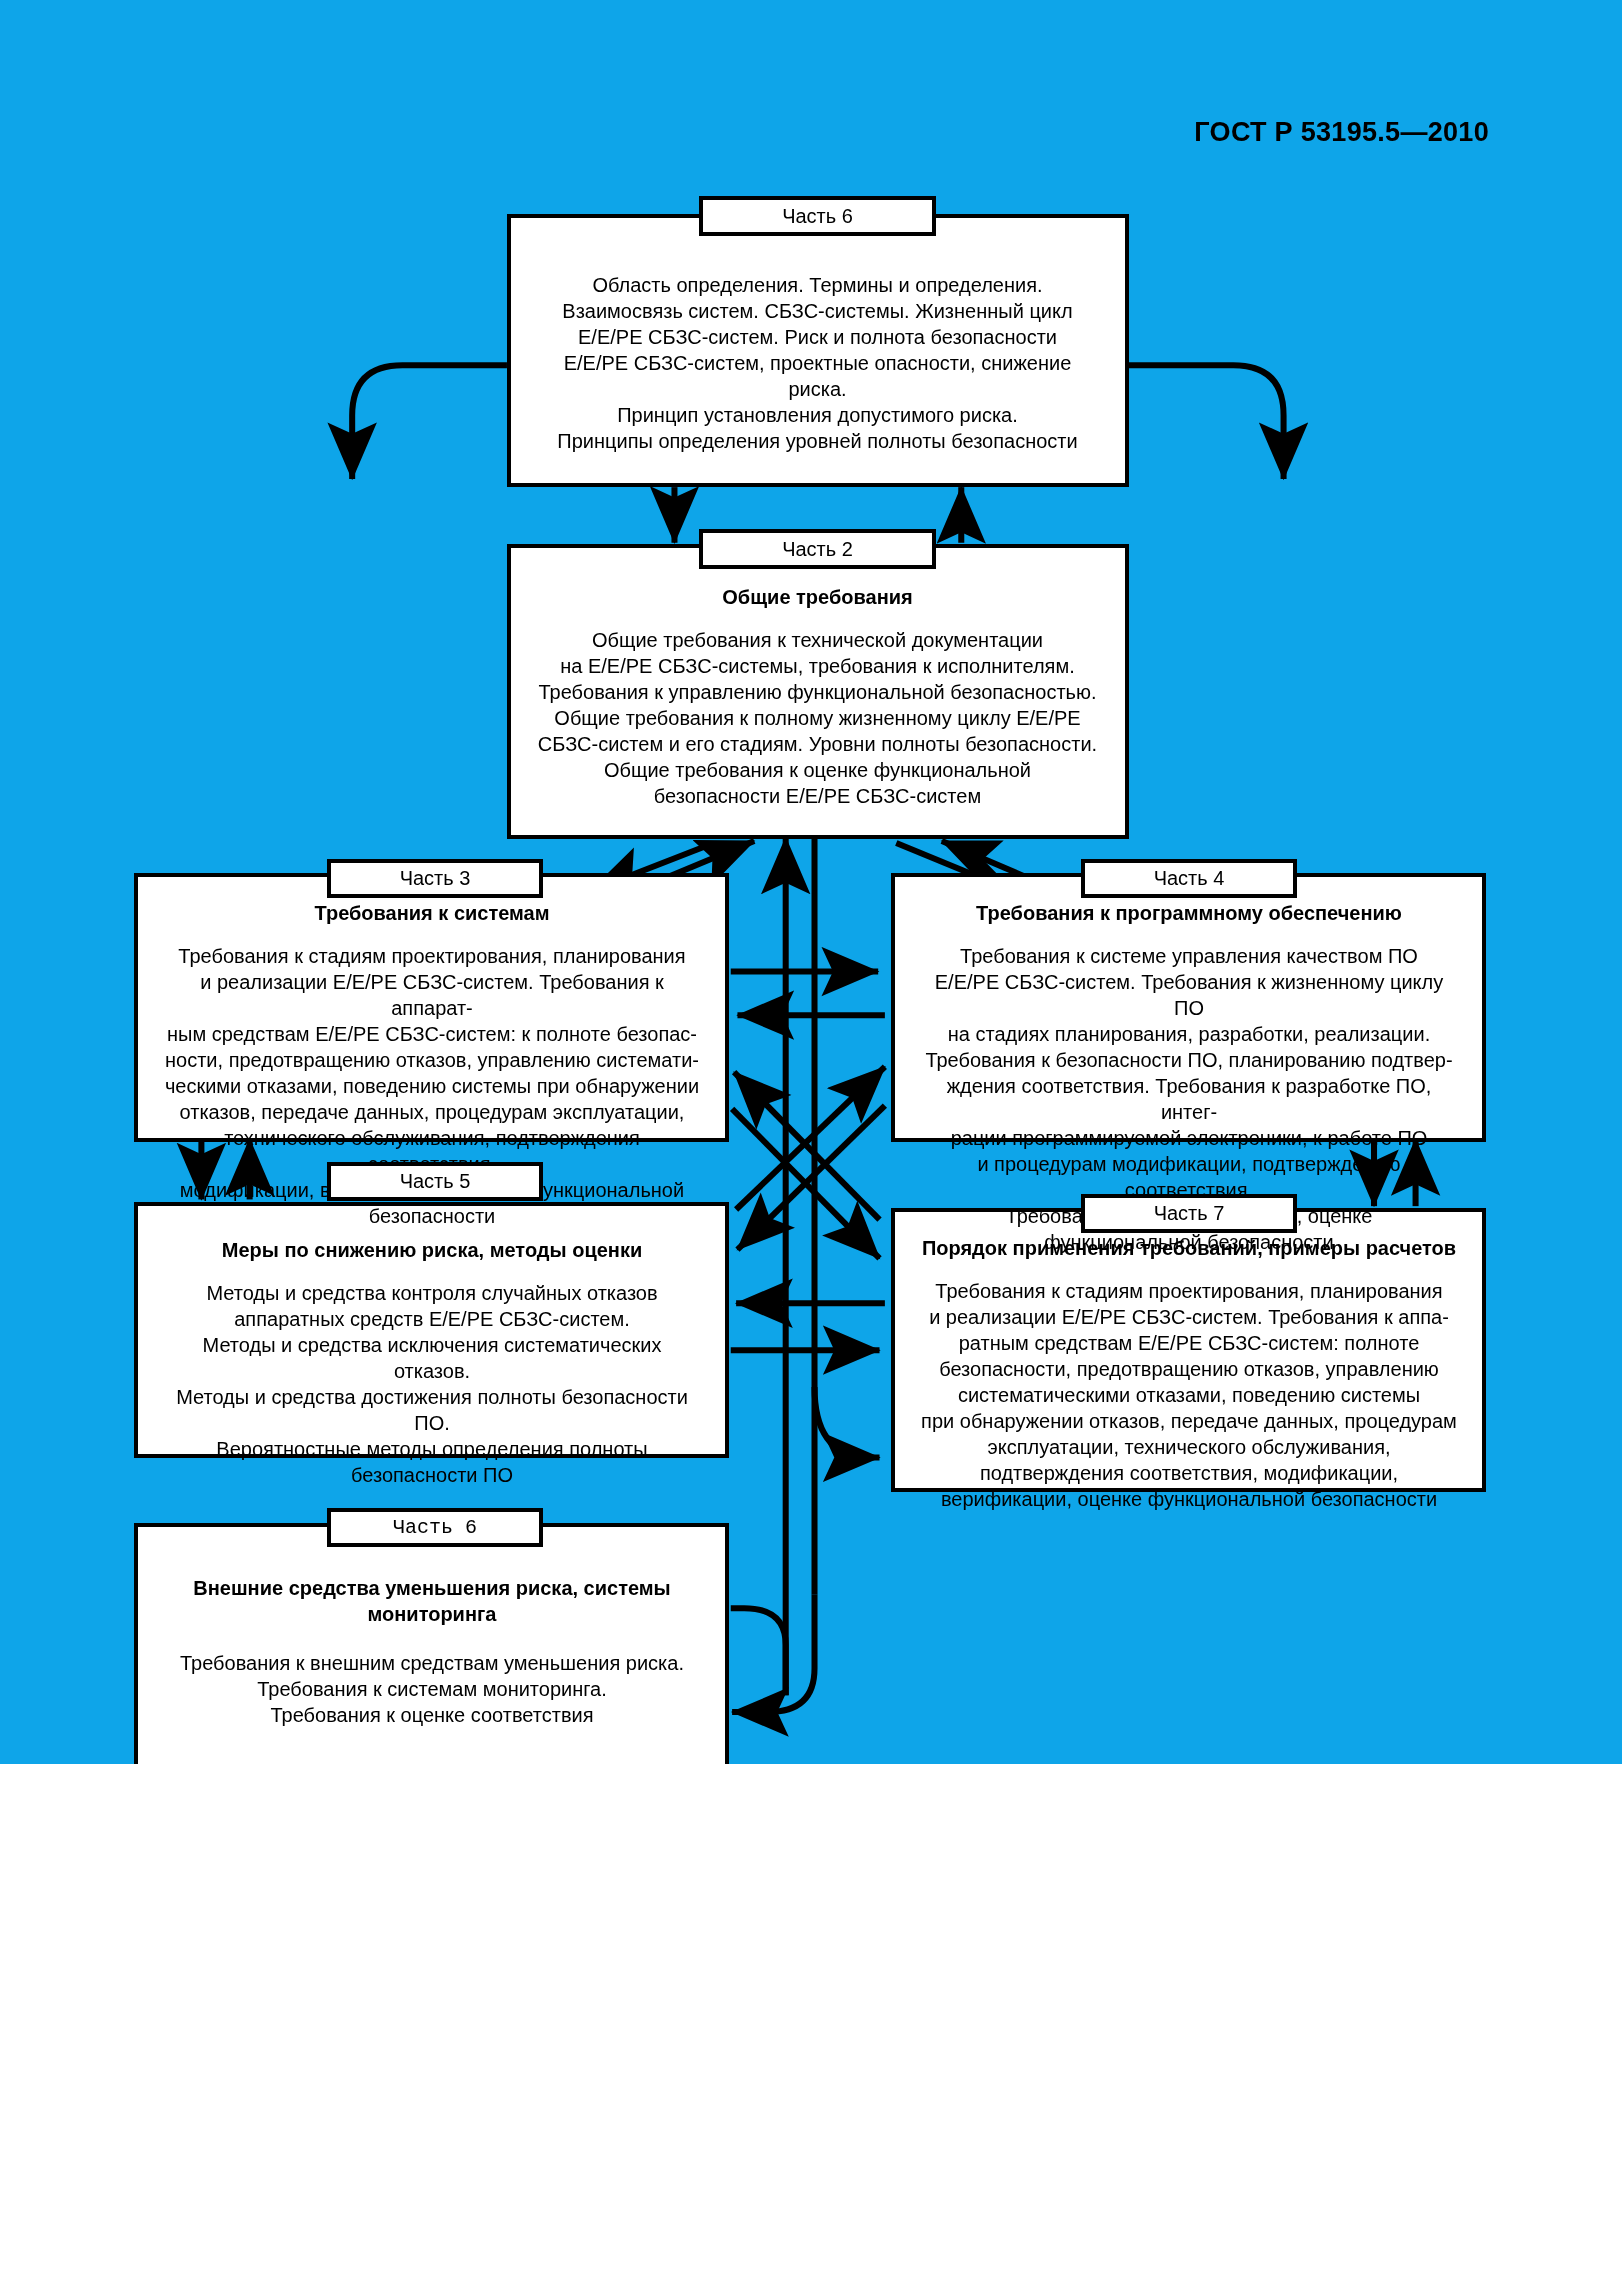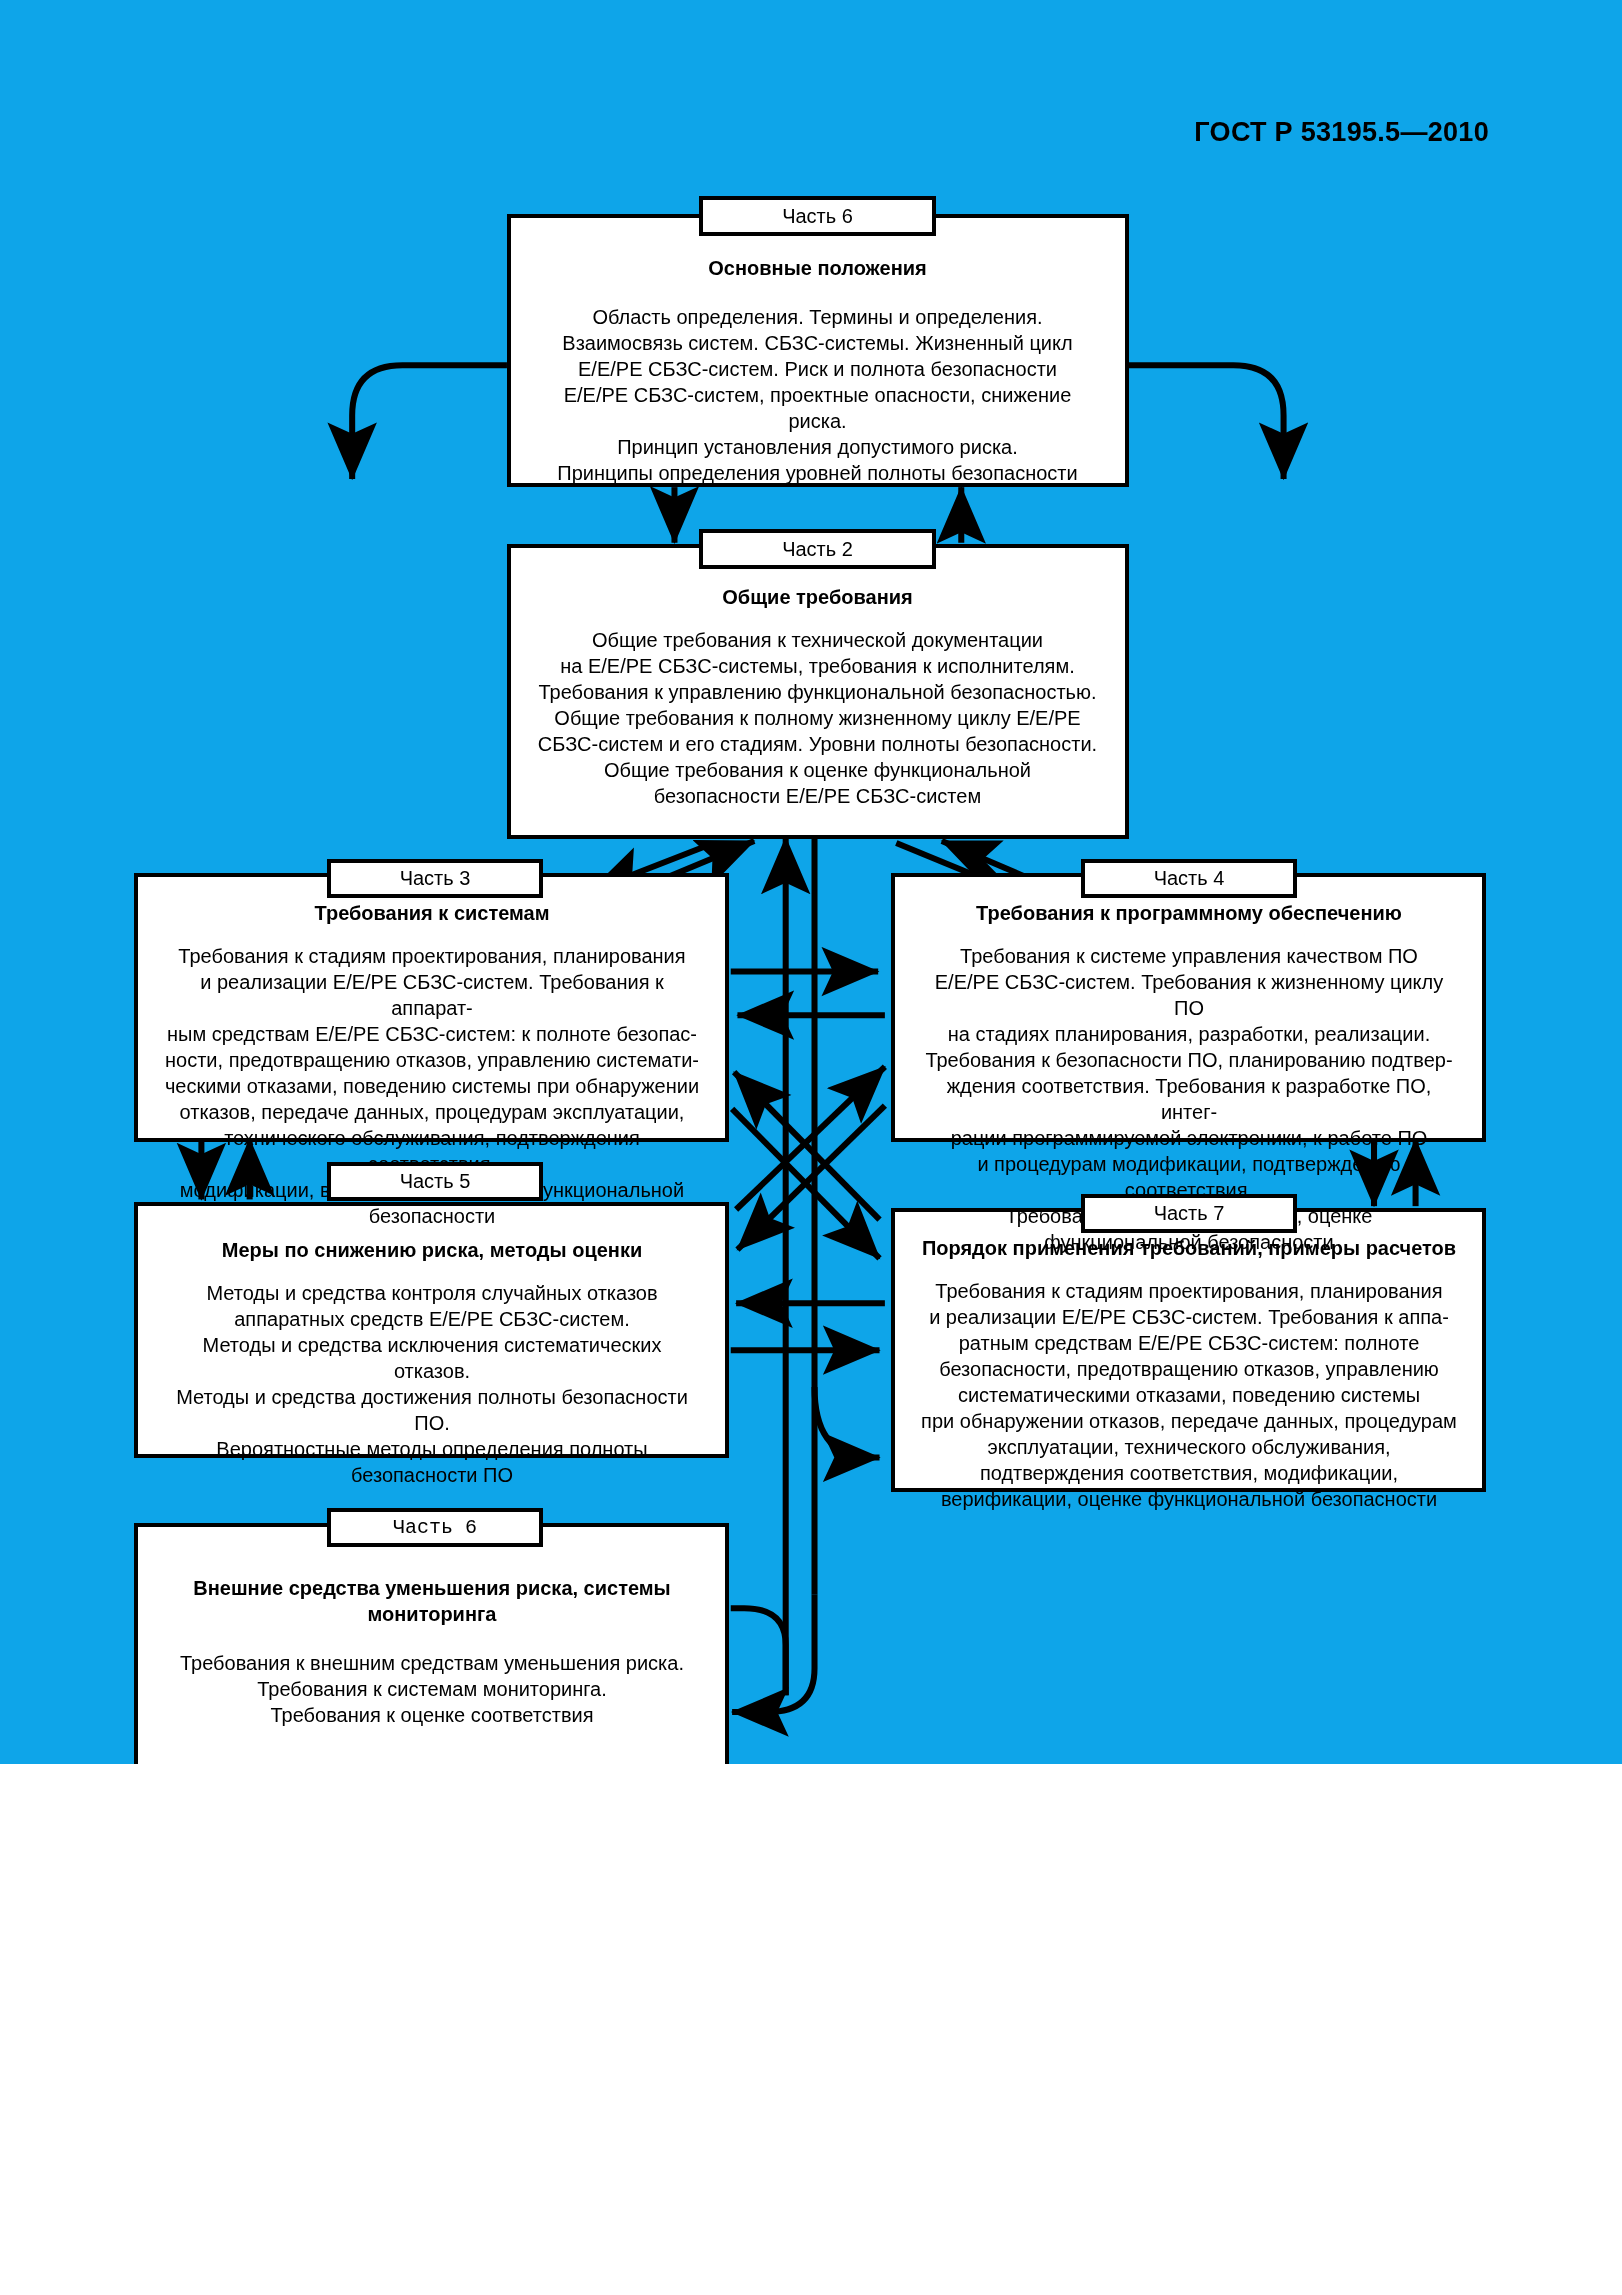--- a/index.html
+++ b/index.html
@@ -146,21 +146,20 @@
       <path d="M 2112,1800 L 2112,1700" stroke-width="9" marker-end="url(#ah)"></path>
 
     </g>
   </svg>
 
   <div class="part-box" style="left:507px; top:214px; width:622px; height:273px;"></div>
   <div class="part-tab" style="left:699px; top:196px; width:237px; height:40px;">
     <span>Часть 6</span>
   </div>
   <div class="box-inner" style="left:509px; width:617px; top:255px;">
-    <div class="box-title gap-title">Основные положения</div>
     <div class="box-body">Область определения. Термины и определения.
 Взаимосвязь систем. СБЗС-системы. Жизненный цикл
 Е/Е/РЕ СБЗС-систем. Риск и полнота безопасности
 Е/Е/РЕ СБЗС-систем, проектные опасности, снижение риска.
 Принцип установления допустимого риска.
 Принципы определения уровней полноты безопасности</div>
   </div>
 
   <div class="part-box" style="left:507px; top:544px; width:622px; height:295px;"></div>
   <div class="part-tab" style="left:699px; top:529px; width:237px; height:40px;">

